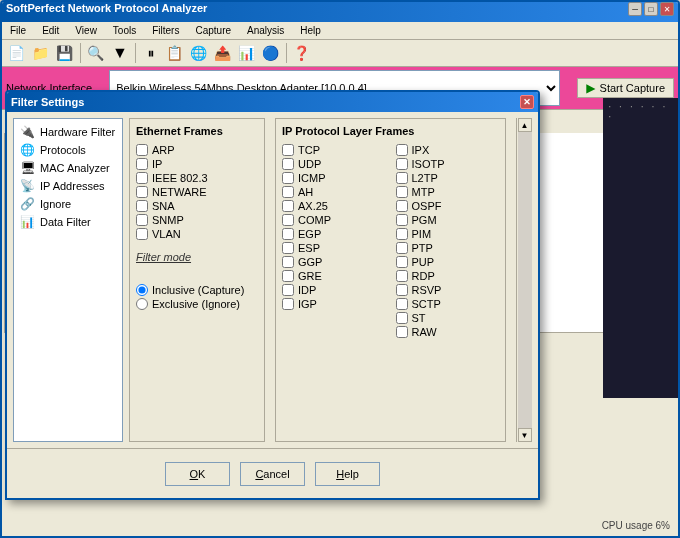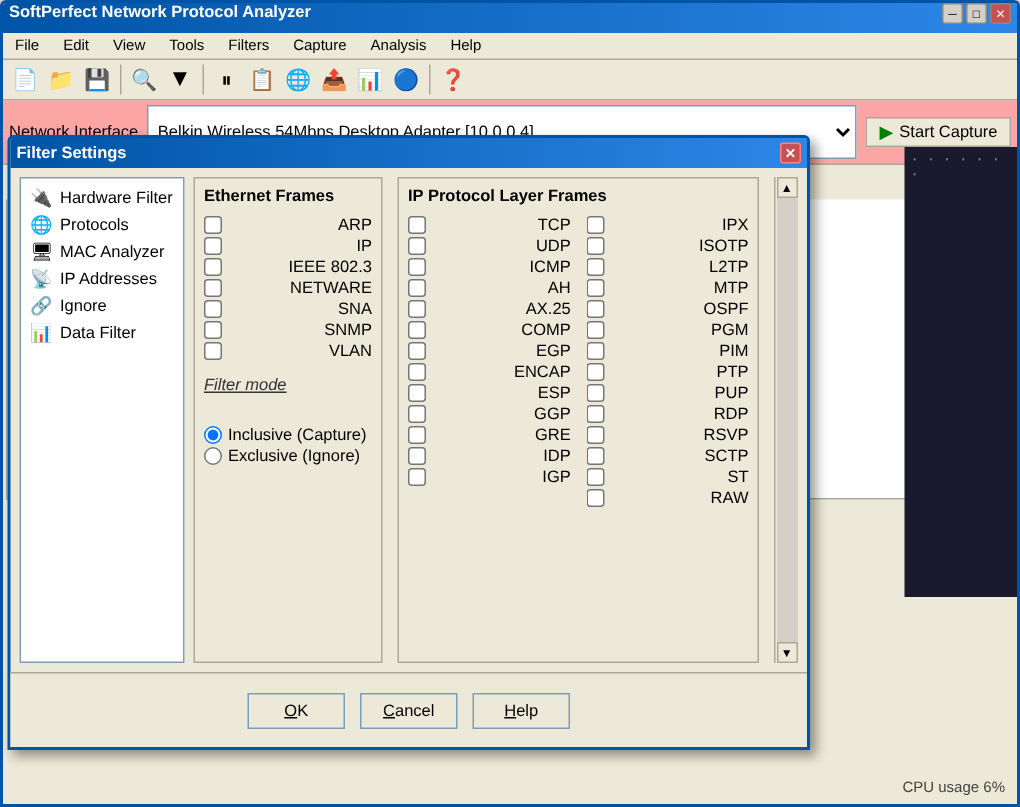--- a/index.html
+++ b/index.html
@@ -89,25 +89,25 @@
       font-size: 14px;
     }
     .toolbar-sep {
       width: 1px;
       height: 20px;
       background: #aca899;
       margin: 0 2px;
     }
 
     .network-bar {
-      background: #fca5a5;
+      background: #ec4899;
       padding: 3px 4px;
       display: flex;
       align-items: center;
-      gap: 6px;
+      gap: 17px;
       border-bottom: 1px solid #aca899;
     }
     .network-label {
       font-size: 11px;
       color: #000;
       white-space: nowrap;
     }
     .network-select {
       flex: 1;
       height: 36px;
@@ -258,21 +258,20 @@
       color: #000;
     }
 
     .checkbox-item {
       display: flex;
       align-items: center;
       gap: 4px;
       padding: 1px 0;
       font-size: 11px;
       color: #000;
-      justify-content: space-between;
     }
     .checkbox-item input[type="checkbox"] {
       width: 12px;
       height: 12px;
       margin: 0;
     }
 
     
     .ip-columns {
       display: flex;
@@ -465,21 +464,21 @@
       <div class="sidebar-item">
         <span class="sidebar-icon">📊</span>
         <span>Data Filter</span>
       </div>
     </div>
 
     <div class="dialog-main">
 
       <div class="frames-row">
 
-        <div style="width:126px;border:1px solid #aca899;padding:6px;flex-shrink:0;">
+        <div style="width:136px;border:1px solid #aca899;padding:6px;flex-shrink:0;">
           <div class="frame-group-title">Ethernet Frames</div>
           <div class="checkbox-item">
             <input type="checkbox" style="">
             <label>ARP</label>
           </div>
           <div class="checkbox-item">
             <input type="checkbox" style="">
             <label>IP</label>
           </div>
           <div class="checkbox-item">
@@ -541,24 +540,20 @@
                 <input type="checkbox" style="">
                 <label>AX.25</label>
               </div>
               <div class="checkbox-item">
                 <input type="checkbox" style="">
                 <label>COMP</label>
               </div>
               <div class="checkbox-item">
                 <input type="checkbox" style="">
                 <label>EGP</label>
-              </div>
-              <div class="checkbox-item">
-                <input type="checkbox" style="">
-                <label>ENCAP</label>
               </div>
               <div class="checkbox-item">
                 <input type="checkbox" style="">
                 <label>ESP</label>
               </div>
               <div class="checkbox-item">
                 <input type="checkbox" style="">
                 <label>GGP</label>
               </div>
               <div class="checkbox-item">

